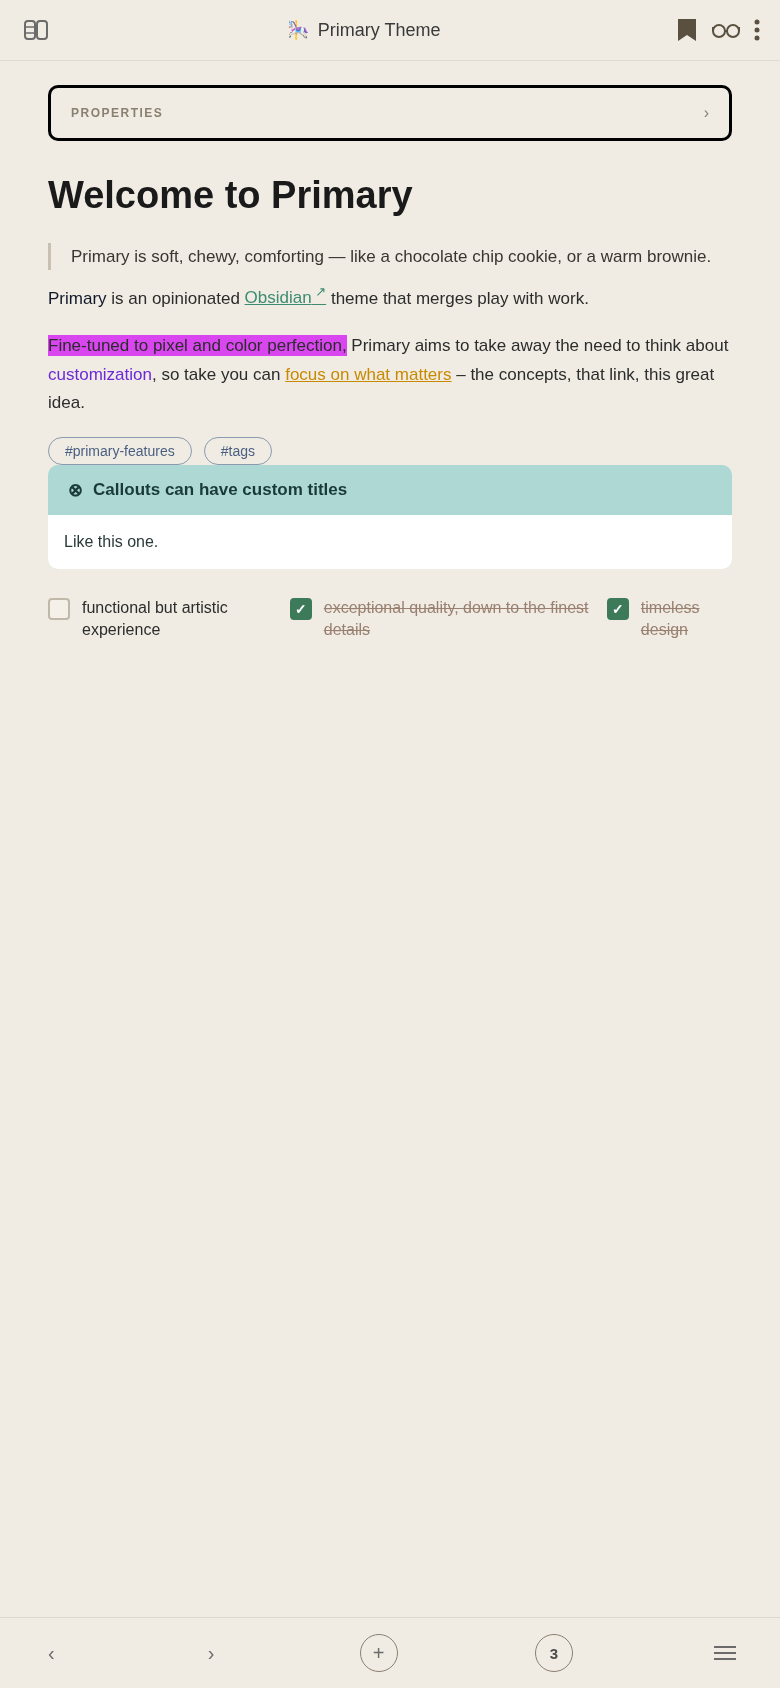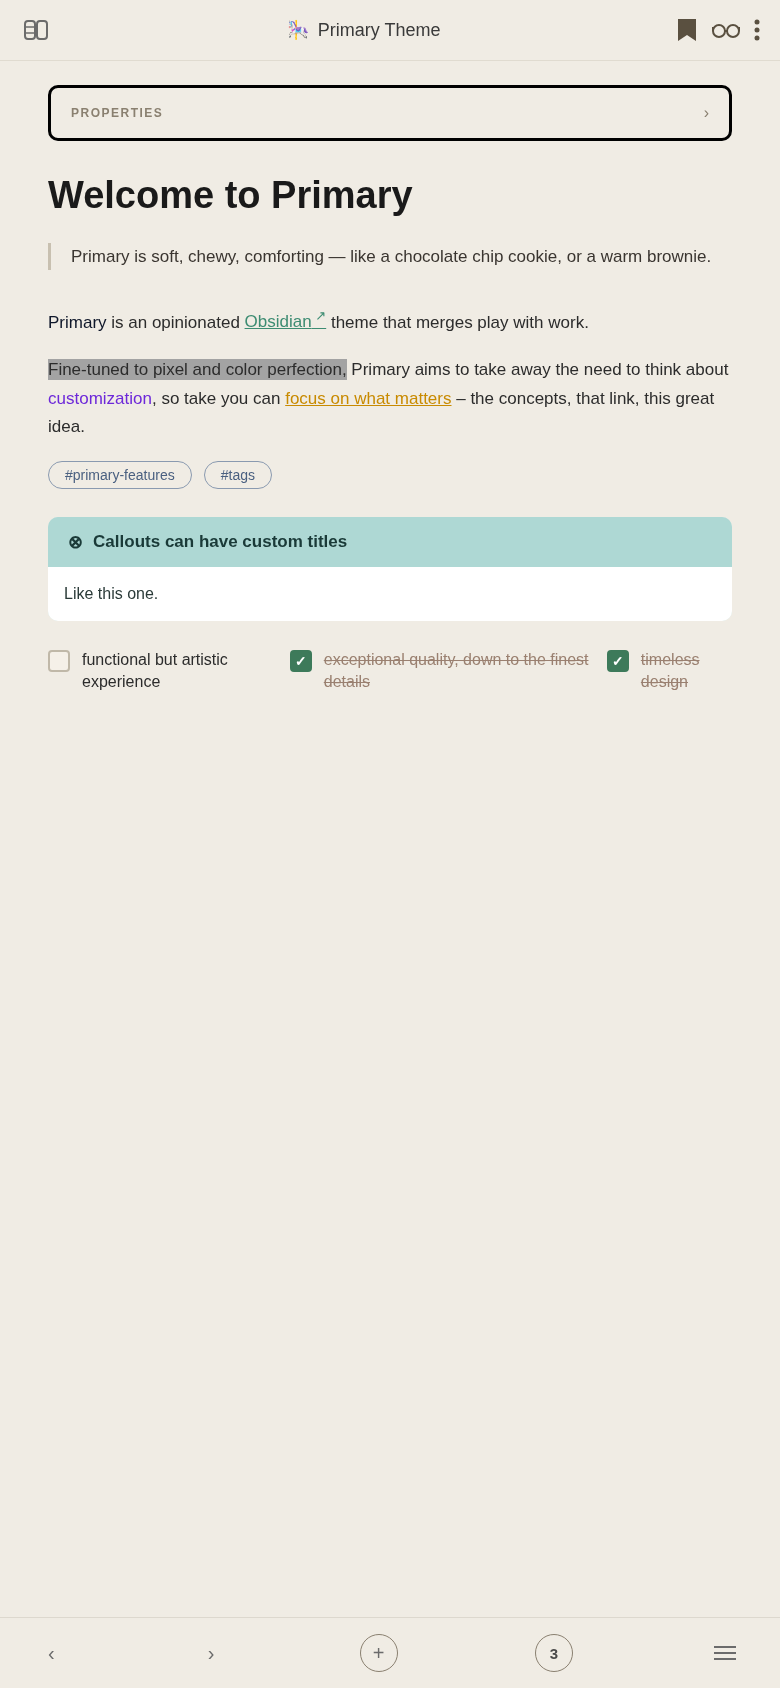--- a/index.html
+++ b/index.html
@@ -100,21 +100,21 @@
       font-weight: 800;
       color: #1a1a1a;
       line-height: 1.2;
       margin-bottom: 24px;
     }
 
     
     .blockquote {
       border-left: 3px solid #c8c0b0;
       padding-left: 20px;
-      margin-bottom: 36px;
+      margin-bottom: 12px;
       color: #3a3530;
       font-size: 17px;
       line-height: 1.6;
     }
 
     
     .body-text {
       font-size: 17px;
       line-height: 1.65;
       color: #2c2c2c;
@@ -131,39 +131,38 @@
       text-decoration: underline;
       cursor: pointer;
     }
 
     .text-link-teal .ext-icon {
       font-size: 13px;
       vertical-align: super;
     }
 
     .text-highlight {
-      background-color: #a3a3a3;
+      background-color: #d946ef;
       padding: 1px 0;
     }
 
     .text-muted {
       color: #6d28d9;
     }
 
     .text-link-yellow {
       color: #c88a00;
       text-decoration: underline;
       cursor: pointer;
     }
 
     
     .tags-row {
       display: flex;
       gap: 12px;
-      margin-bottom: 28px;
       flex-wrap: wrap;
     }
 
     .tag-pill {
       border: 1.5px solid #8a9ab0;
       border-radius: 50px;
       padding: 5px 16px;
       font-size: 14px;
       color: #4a6080;
       cursor: pointer;

